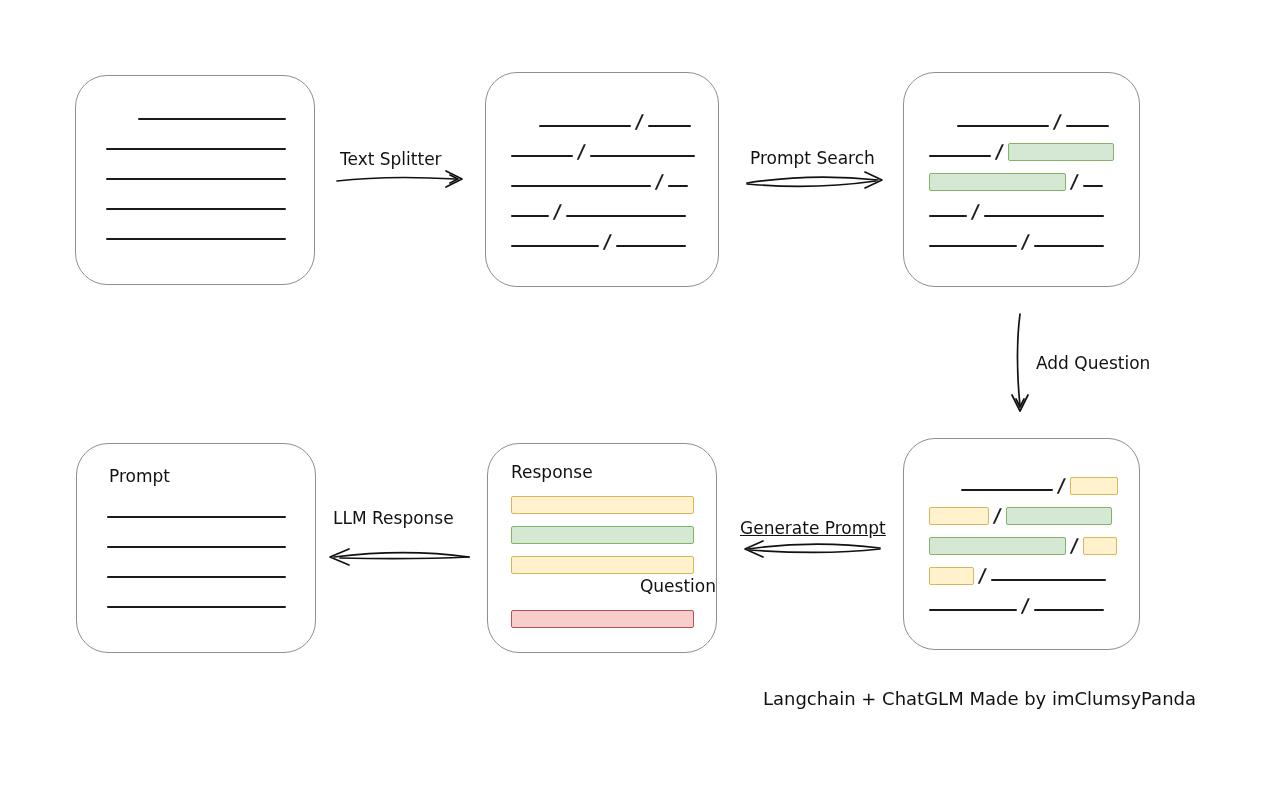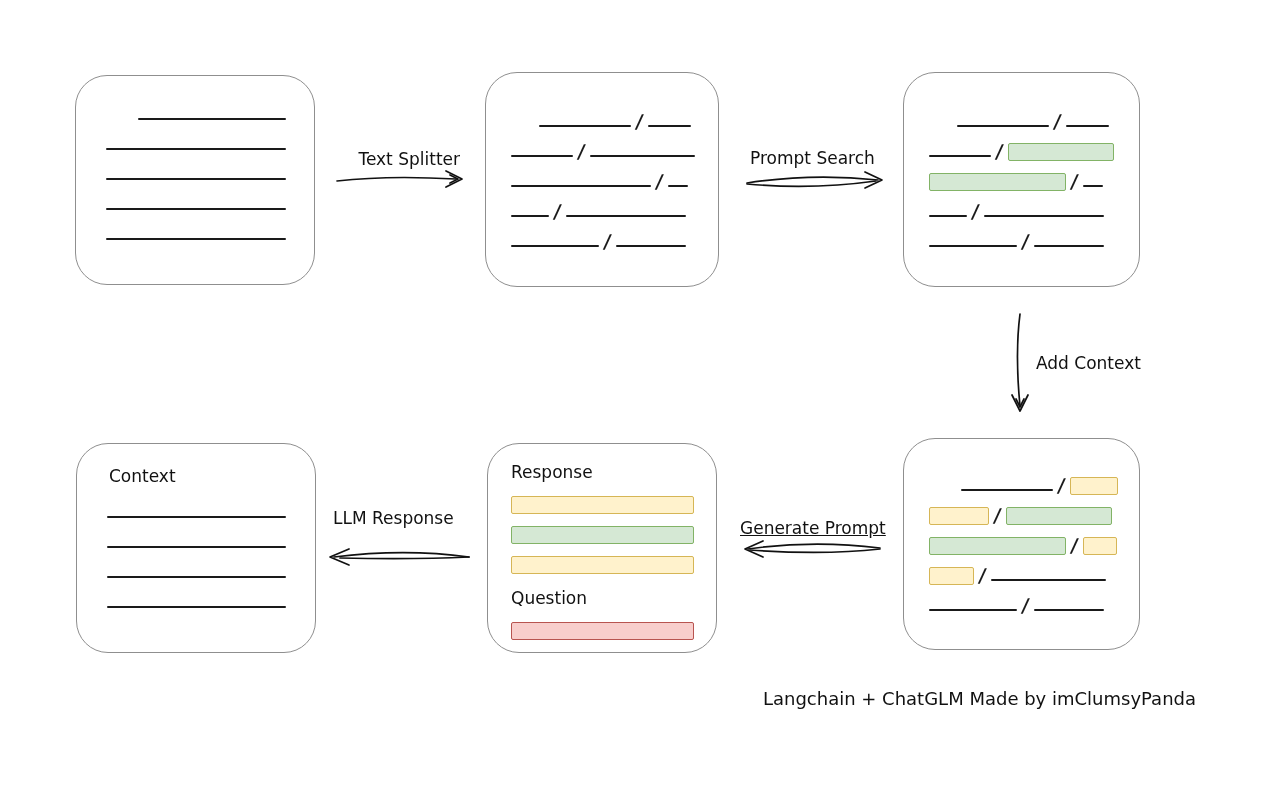--- a/index.html
+++ b/index.html
@@ -22,21 +22,21 @@
   .seg-slash{font-size:19px;line-height:20px;margin:0 5px;font-weight:600;transform:skewX(-8deg);flex:none;color:#1a1a1a;}
   .seg-indent{height:1px;flex:none;}
   .arrow-label{position:absolute;font-size:17px;line-height:21px;white-space:nowrap;color:#111;}
   .box-label{font-size:17px;line-height:24px;color:#111;}
   .caption{position:absolute;font-size:18px;line-height:24px;text-align:right;color:#111;}
   
   #doc-rows{padding:18px 0 0 30px;}
   #chunks-rows,#retrieved-rows{padding:28px 0 0 25px;}
   #context-rows{padding:26px 0 0 25px;}
   #prompt-box .box-label{margin:16px 0 0 23px;}
-  #prompt-box .box-label.q{margin-top:12px;}
+  #prompt-box .box-label.q{margin-top:0;text-align:right;}
   #knowledge-bars,#question-bars{padding-left:23px;}
   #answer-box .box-label{margin:20px 0 0 32px;}
   #answer-rows{padding:4px 0 0 30px;}
 </style>
 </head>
 <body>
 
 <div class="canvas">
 
   <svg class="arrows" viewBox="0 0 1262 792" fill="none" stroke="#111" stroke-width="1.7" stroke-linecap="round" stroke-linejoin="round">
@@ -196,38 +196,38 @@
       </div>
     <div class="box-label q">Question</div>
     <div class="rows" id="question-bars">
         <div class="row">
           <span class="seg-rect" style="width: 183px; background: rgb(248, 206, 204); border-color: rgb(184, 84, 80);"></span>
         </div>
       </div>
   </div>
 
   <div class="box" id="answer-box" style="left:76px;top:443px;width:240px;height:210px;">
-    <div class="box-label">Context</div>
+    <div class="box-label">Prompt</div>
     <div class="rows" id="answer-rows">
         <div class="row">
           <span class="seg-line" style="width: 179px;"></span>
         </div>
         <div class="row">
           <span class="seg-line" style="width: 179px;"></span>
         </div>
         <div class="row">
           <span class="seg-line" style="width: 179px;"></span>
         </div>
         <div class="row">
           <span class="seg-line" style="width: 179px;"></span>
         </div>
       </div>
   </div>
 
-  <div class="arrow-label" style="left:340px;top:149px;width:120px;text-align:right;">Text Splitter</div>
+  <div class="arrow-label" style="left:340px;top:149px;width:120px;text-align:left;">Text Splitter</div>
   <div class="arrow-label" style="left:750px;top:148px;width:122px;text-align:center;">Prompt Search</div>
-  <div class="arrow-label" style="left:1036px;top:353px;">Add Context</div>
+  <div class="arrow-label" style="left:1036px;top:353px;">Add Question</div>
   <div class="arrow-label" style="left:740px;top:518px;width:142px;text-decoration:underline;">Generate Prompt</div>
   <div class="arrow-label" style="left:333px;top:508px;width:118px;text-align:center;">LLM Response</div>
 
   <div class="caption" style="left:756px;top:687px;width:440px;">Langchain + ChatGLM Made by imClumsyPanda</div>
 
 </div>
 
 </body></html>

